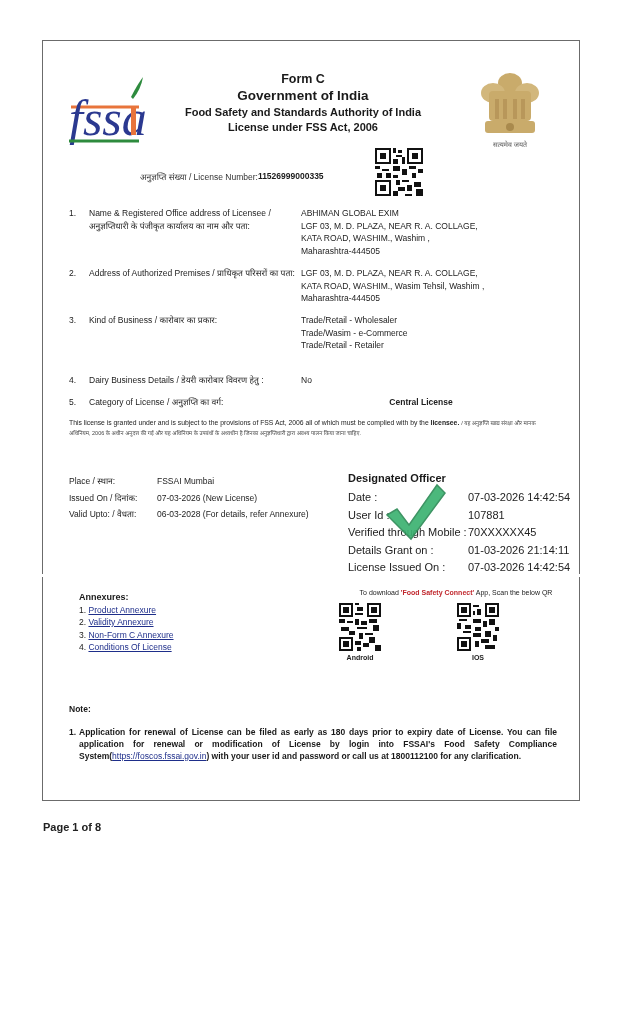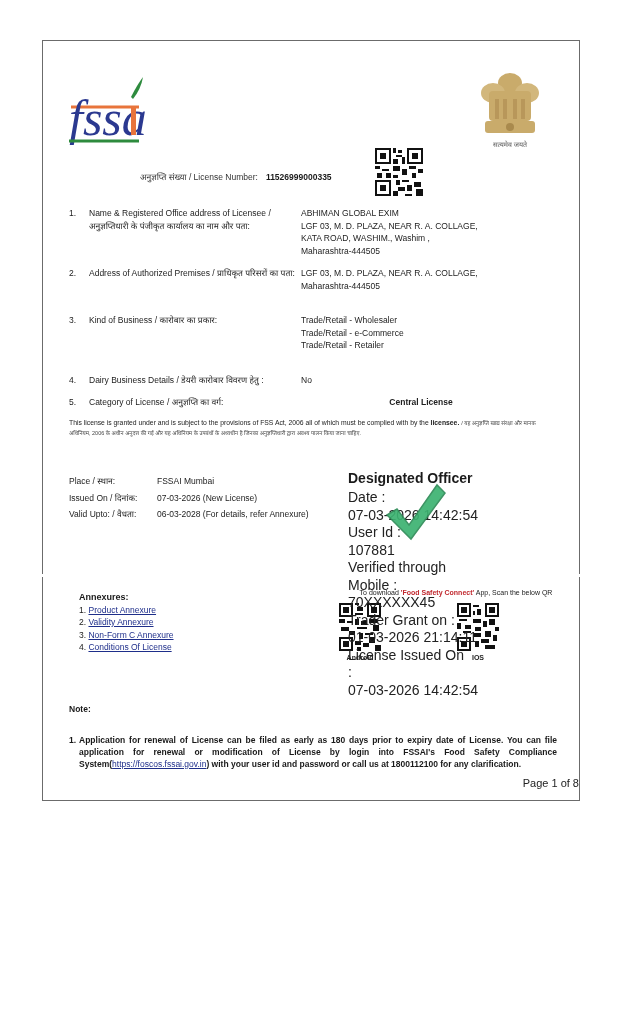--- a/index.html
+++ b/index.html
@@ -14,84 +14,90 @@
 
     
     .logo { position: absolute; left: 22px; top: 26px; width: 82px; height: 78px; }
     .emblem { position: absolute; left: 430px; top: 28px; width: 74px; height: 86px; }
     .title-block { position: absolute; left: 100px; top: 30px; width: 320px; text-align: center; }
     .title-block .t1 { font-size: 12.5px; font-weight: bold; line-height: 16px; }
     .title-block .t2 { font-size: 13.5px; font-weight: bold; line-height: 18px; }
     .title-block .t3 { font-size: 11px; font-weight: bold; line-height: 15px; }
     .title-block .t4 { font-size: 11px; font-weight: bold; line-height: 15px; }
 
-    .lic-row { position: absolute; left: 97px; top: 130px; font-size: 8.5px; display: flex; align-items: flex-end; }
+    .lic-row { position: absolute; left: 97px; top: 130px; font-size: 8.5px; display: flex; align-items: flex-start; }
     .lic-row .lic-label { color: #333; }
-    .lic-row .lic-num { font-weight: bold; margin-left: 8px; font-size: 8.5px; }
+    .lic-row .lic-num { font-weight: bold; font-size: 8.5px; }
     .qr-main { position: absolute; left: 332px; top: 107px; width: 48px; height: 48px; }
 
     
     .item { position: absolute; left: 26px; font-size: 8.5px; line-height: 12.5px; display: flex; }
     .item .num { width: 20px; }
     .item .lbl { width: 210px; color: #222; }
     .item .val { position: absolute; left: 232px; width: 240px; color: #222; white-space: nowrap; }
     .item .val.bold { font-weight: bold; text-align: center; }
 
     .grant-text { position: absolute; left: 26px; top: 377px; width: 480px; font-size: 6.8px; line-height: 9px; color: #222; }
     .grant-text .b { font-weight: bold; }
     .grant-text .hi { font-size: 5.5px; color: #444; }
 
     
     .pd { position: absolute; left: 26px; top: 432px; font-size: 8.5px; line-height: 16.5px; }
     .pd .row { display: flex; }
     .pd .k { width: 88px; color: #222; }
     .pd .v { color: #222; white-space: nowrap; }
 
     
-    .officer { position: absolute; left: 305px; top: 430px; width: 230px; font-size: 14px; }
+    .officer { position: absolute; left: 305px; top: 430px; width: 230px; font-size: 11px; }
     .officer .head { font-weight: bold; margin-bottom: 4px; line-height: 14px; }
-    .officer .row { display: flex; line-height: 17.5px; position: relative; z-index: 1; flex-direction: column; }
+    .officer .row { display: flex; line-height: 17.5px; position: relative; z-index: 1; }
     .officer .k { width: 120px; color: #222; }
     .officer .v { color: #222; white-space: nowrap; }
     .check { position: absolute; left: 340px; top: 440px; width: 65px; height: 60px; z-index: 2; }
 
     
     .annex { position: absolute; left: 36px; top: 550px; font-size: 8.5px; line-height: 12.5px; }
     .annex .head { font-weight: bold; font-size: 9px; }
     .annex a { color: #1e2e8a; text-decoration: underline; }
 
     .qrdl { position: absolute; left: 298px; top: 548px; width: 230px; font-size: 7px; text-align: center; }
     .qrdl .app { color: #c0272d; font-weight: bold; }
     .qrbox { position: absolute; width: 42px; height: 48px; }
     .qrcap { position: absolute; width: 60px; text-align: center; font-size: 7px; font-weight: bold; }
 
     
     .note { position: absolute; left: 26px; top: 662px; width: 488px; font-size: 8.5px; line-height: 12px; font-weight: bold; }
-    .note .nh { margin-bottom: 19px; }
+    .note .nh { margin-bottom: 11px; }
     .note .li { display: flex; text-align: justify; }
     .note .li .n { width: 10px; flex-shrink: 0; }
     .note a { color: #1e2e8a; text-decoration: underline; font-weight: normal; margin-top: 44px; }
 
-    .pageno { position: absolute; left: 0; width: 100%; top: 736px; text-align: right; font-size: 11px; color: #222; }
+    .pageno { position: absolute; left: 0; width: 100%; top: 780px; text-align: left; font-size: 11px; color: #222; font-weight: bold; }
   </style>
 </head>
 <body>
 
 <div class="page">
 
   <div class="logo">
     <svg width="82" height="78" viewBox="0 0 82 78">
       <line x1="6" y1="40" x2="74" y2="40" stroke="#e8743b" stroke-width="3"></line>
       <text x="4" y="68" font-family="Liberation Serif, serif" font-style="italic" font-size="50" fill="#2b3990">fssa</text>
       <rect x="66" y="40" width="5" height="28" fill="#e8743b"></rect>
       <path d="M66 30 Q72 18 78 10 Q76 22 68 32 Z" fill="#2e8b3e"></path>
       <line x1="4" y1="74" x2="74" y2="74" stroke="#2e8b3e" stroke-width="3"></line>
     </svg>
   </div>
 
+  <div class="title-block">
+    <div class="t1">Form C</div>
+    <div class="t2">Government of India</div>
+    <div class="t3">Food Safety and Standards Authority of India</div>
+    <div class="t4">License under FSS Act, 2006</div>
+  </div>
 
   <div class="emblem">
     <svg width="74" height="86" viewBox="0 0 74 86">
       <ellipse cx="37" cy="14" rx="12" ry="10" fill="#c9ab6b"></ellipse>
       <ellipse cx="20" cy="24" rx="12" ry="10" fill="#d2b77c"></ellipse>
       <ellipse cx="54" cy="24" rx="12" ry="10" fill="#d2b77c"></ellipse>
       <rect x="16" y="22" width="42" height="30" rx="4" fill="#c9ab6b"></rect>
       <rect x="22" y="30" width="4" height="20" fill="#b8975a"></rect>
       <rect x="30" y="30" width="4" height="20" fill="#b8975a"></rect>
       <rect x="40" y="30" width="4" height="20" fill="#b8975a"></rect>
@@ -155,30 +161,31 @@
       <div>KATA ROAD, WASHIM., Washim ,</div>
       <div>Maharashtra-444505</div>
     </span>
   </div>
 
   <div class="item" style="top:226px;">
     <span class="num">2.</span>
     <span class="lbl">Address of Authorized Premises / प्राधिकृत परिसरों का पता:</span>
     <span class="val">
       <div>LGF 03, M. D. PLAZA, NEAR R. A. COLLAGE,</div>
+      <div>KATA ROAD, WASHIM., Wasim Tehsil, Washim ,</div>
       <div>Maharashtra-444505</div>
     </span>
   </div>
 
   <div class="item" style="top:273px;">
     <span class="num">3.</span>
     <span class="lbl">Kind of Business / कारोबार का प्रकार:</span>
     <span class="val">
       <div>Trade/Retail - Wholesaler</div>
-      <div>Trade/Retail - e-Commerce</div>
+      <div>Trade/Wasim - e-Commerce</div>
       <div>Trade/Retail - Retailer</div>
     </span>
   </div>
 
   <div class="item" style="top:333px;">
     <span class="num">4.</span>
     <span class="lbl">Dairy Business Details / डेयरी कारोबार विवरण हेतु :</span>
     <span class="val">No</span>
   </div>
 
@@ -217,21 +224,21 @@
       </div>
     <div class="row">
         <span class="k">User Id :</span>
         <span class="v">107881</span>
       </div>
     <div class="row">
         <span class="k">Verified through Mobile :</span>
         <span class="v">70XXXXXX45</span>
       </div>
     <div class="row">
-        <span class="k">Trader Grant on :</span>
+        <span class="k">Details Grant on :</span>
         <span class="v">01-03-2026 21:14:11</span>
       </div>
     <div class="row">
         <span class="k">License Issued On :</span>
         <span class="v">07-03-2026 14:42:54</span>
       </div>
   </div>
   <div class="check">
     <svg width="65" height="60" viewBox="0 0 65 60">
       <path d="M4 34 L14 28 L26 44 L54 4 L62 12 L28 58 Z" fill="#3cb371" stroke="#2e8b57" stroke-width="1.5" opacity="0.92"></path>

